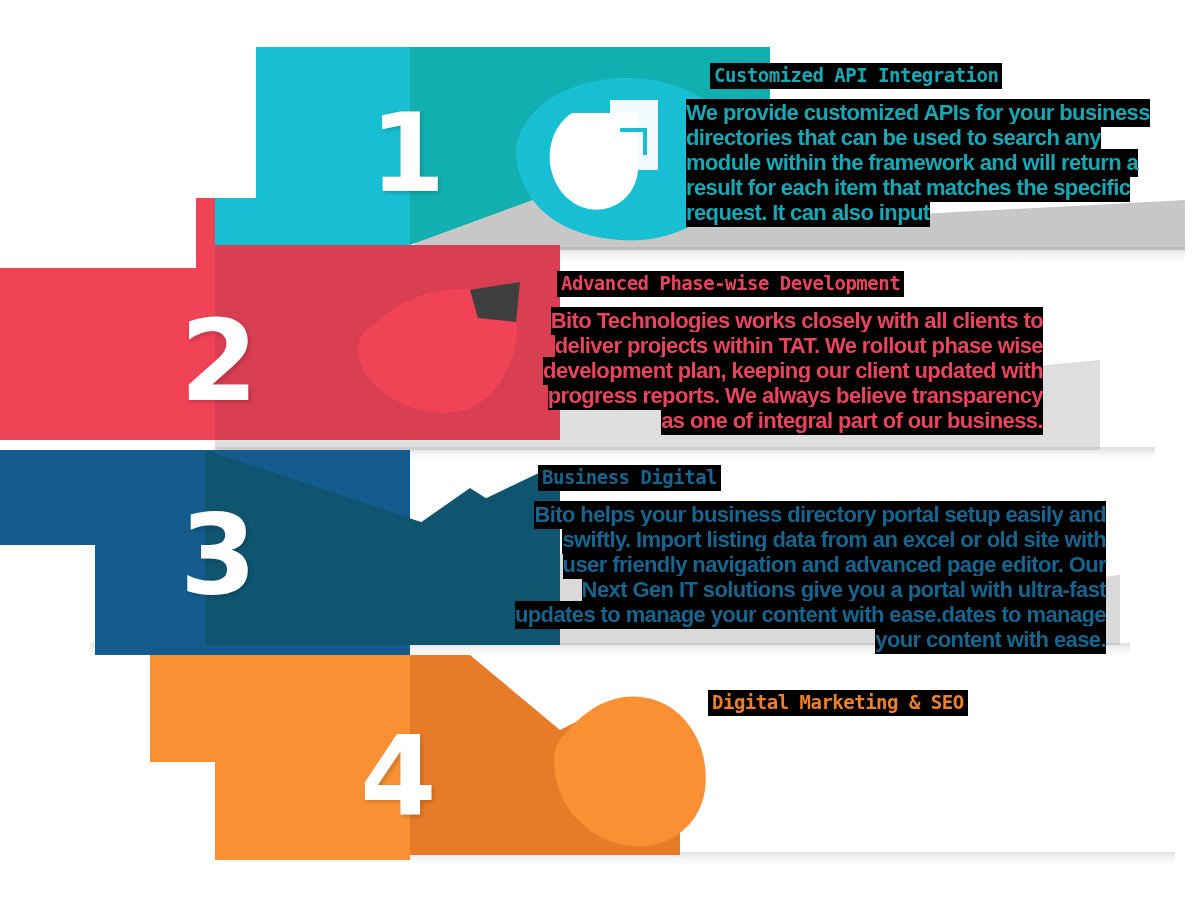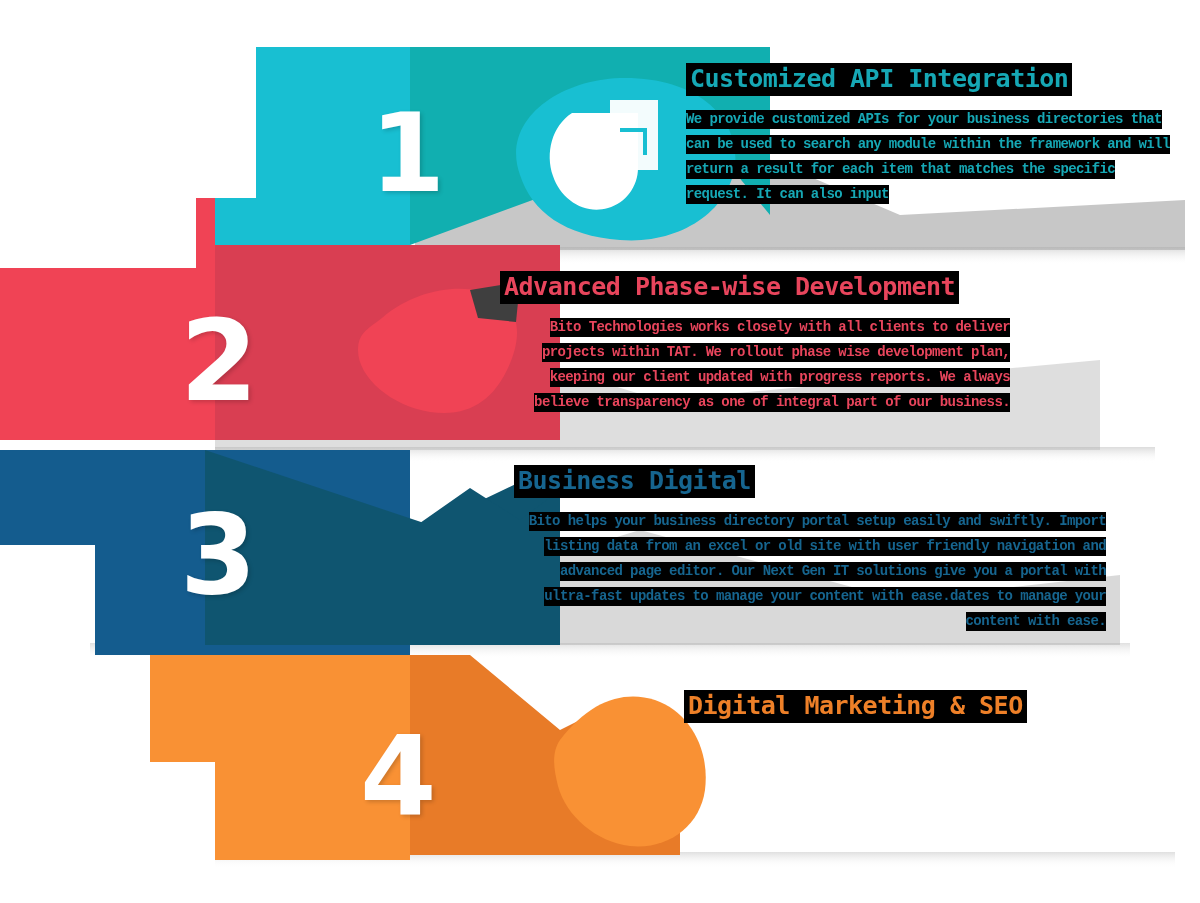--- a/index.html
+++ b/index.html
@@ -13,28 +13,29 @@
     font-family:"DejaVu Sans", sans-serif;
     line-height:1;letter-spacing:-2px;
     text-shadow:2px 2px 4px rgba(0,0,0,.18);
   }
 
   
   .txtcol{position:absolute;}
   .title{
     display:inline;
     font-family:"DejaVu Sans Mono", monospace;
-    font-weight:700;font-size:25px;letter-spacing:-0.5px;
+    font-weight:700;font-size:19px;letter-spacing:-0.5px;
     background:#000000;
     box-decoration-break:clone;-webkit-box-decoration-break:clone;
     padding:1px 4px 3px 4px;
+    margin-left:24px;
   }
   .body{
-    font-family:Liberation Mono, monospace;
-    font-weight:700;font-size:14px;line-height:25px;
+    font-family:Liberation Sans, sans-serif;
+    font-weight:700;font-size:22px;line-height:25px;
     letter-spacing:-0.6px;
     max-width:487px;
   }
   .body span{
     background:#000000;
     box-decoration-break:clone;-webkit-box-decoration-break:clone;
     padding:1px 0 2px 0;
   }
 
   
@@ -118,21 +119,21 @@
     <path d="M215,245 L560,245 L560,440 L430,440 L215,440 Z" fill="#D93E52"></path>
     <path d="M215,245 L410,245 L410,198 L215,198 Z" fill="#D93E52" opacity="0"></path>
 
     <path d="M382,318 C420,286 470,282 498,298 C524,313 520,345 506,372
              C493,398 470,418 430,412 C392,406 358,378 358,350
              C358,334 366,330 382,318 Z" fill="#F04355"></path>
     <path d="M470,290 L520,282 L516,322 L478,318 Z" fill="#3F3F3F"></path>
   </svg>
   <div class="num" style="left:180px;top:305px;font-size:112px;">2</div>
 
-  <div class="txtcol c2" style="left:500px;top:272px;width:510px;">
+  <div class="txtcol c2" style="left:533px;top:272px;width:510px;">
     <div>
       <span class="title">Advanced Phase-wise Development</span>
     </div>
     <div class="body" style="margin-top:14px;max-width:520px;text-align:right;">
       <span>Bito Technologies works closely with all clients to deliver projects within TAT.  We rollout phase wise development plan, keeping our client updated with progress reports. We always believe transparency as one of integral part of our business.</span>
     </div>
   </div>
 
   <svg width="1200" height="903" style="position:absolute;left:0;top:0;">
     <path d="M0,450 L215,450 L215,655 L95,655 L95,545 L0,545 Z" fill="#145C8E"></path>

